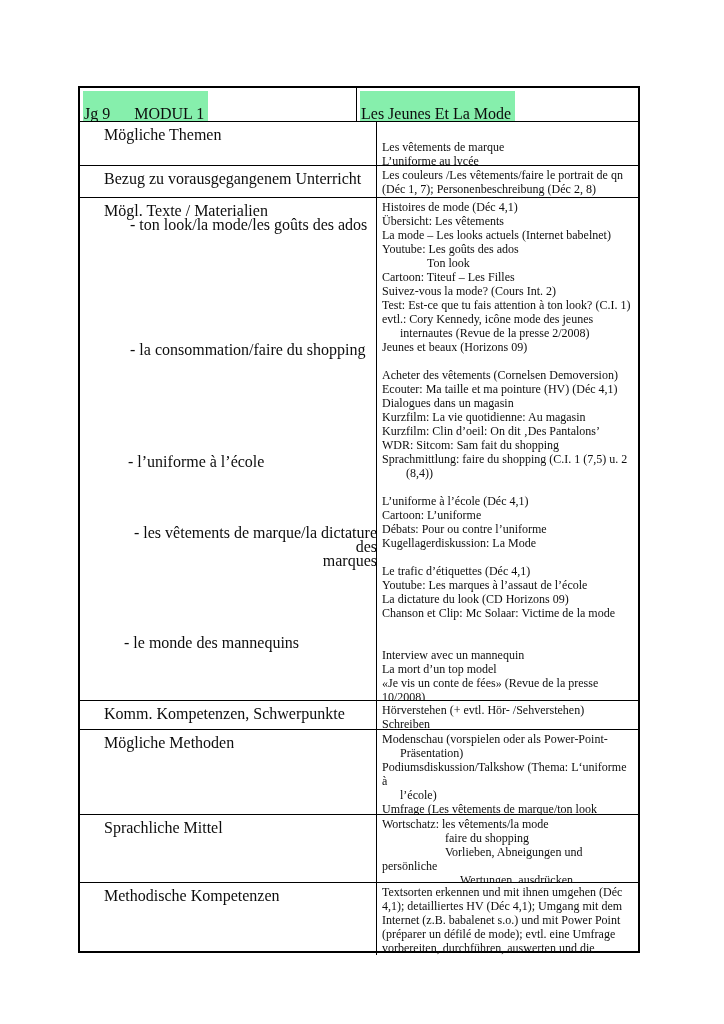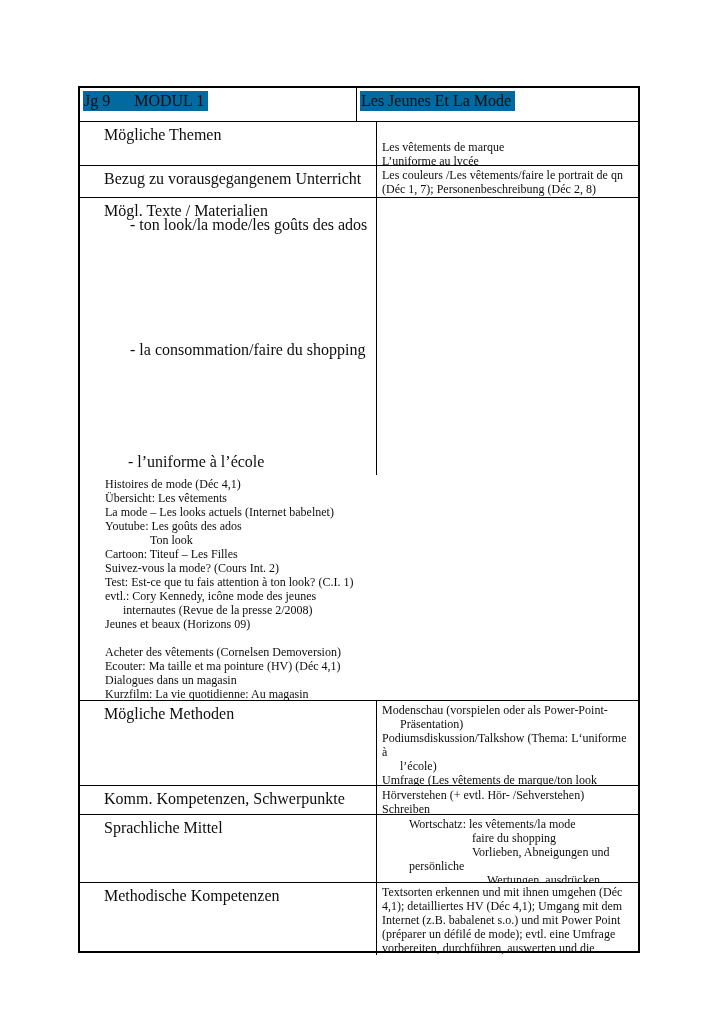--- a/index.html
+++ b/index.html
@@ -38,35 +38,35 @@
     white-space: pre;
   }
   .pre {
     white-space: pre-wrap;
     font-size: 12px;
     line-height: 14px;
   }
   .content { padding: 2px 4px 0 5px; }
   .hl {
     display: inline-block;
-    background: #0369a1;
+    background: #86efac;
     white-space: pre;
     font-size: 16px;
     line-height: 19px;
-    padding: 0 4px 1px 1px;
+    padding: 13px 4px 1px 1px;
     margin: 3px 0 0 3px;
   }
   
   .r-header     { height: 33px; }
   .r-themen     { height: 44px; }
   .r-bezug      { height: 32px; }
-  .r-material   { height: 503px; flex-direction: column; }
+  .r-material   { height: 503px; }
   .r-komm       { height: 29px; }
   .r-methoden   { height: 85px; }
-  .r-mittel     { height: 68px; gap: 27px; }
+  .r-mittel     { height: 68px; }
   .r-methodisch { height: 73px; }
   
   .themes-cols { display: flex; padding: 2px 0 0 5px; margin-top: 16px; }
   .tcol1 { width: 156px; flex: 0 0 156px; }
   .tcol2 { flex: 1 1 auto; }
   
   .sub {
     position: absolute;
     width: 248px;
     font-size: 16px;
@@ -160,44 +160,44 @@
 Chanson et Clip: Mc Solaar: Victime de la mode
 
 
 Interview avec un mannequin
 La mort d’un top model
 «Je vis un conte de fées» (Revue de la presse 10/2008)
 Mannequins: les arnaques au casting … (ebd. 6/2010)</div>
       </div>
     </div>
 
+    <div class="row r-komm">
+      <div class="cell left">
+        <div class="label">Komm. Kompetenzen, Schwerpunkte</div>
+      </div>
+      <div class="cell right">
+        <div class="pre content">Hörverstehen (+ evtl. Hör- /Sehverstehen)
+Schreiben</div>
+      </div>
+    </div>
+
     <div class="row r-methoden">
       <div class="cell left">
         <div class="label">Mögliche Methoden</div>
       </div>
       <div class="cell right">
         <div class="pre content">Modenschau (vorspielen oder als Power-Point-
       Präsentation)
 Podiumsdiskussion/Talkshow (Thema: L‘uniforme à
       l’école)
 Umfrage (Les vêtements de marque/ton look
       personnel/l’uniforme à l’école)</div>
       </div>
     </div>
 
-    <div class="row r-komm">
-      <div class="cell left">
-        <div class="label">Komm. Kompetenzen, Schwerpunkte</div>
-      </div>
-      <div class="cell right">
-        <div class="pre content">Hörverstehen (+ evtl. Hör- /Sehverstehen)
-Schreiben</div>
-      </div>
-    </div>
-
     <div class="row r-mittel">
       <div class="cell left">
         <div class="label">Sprachliche Mittel</div>
       </div>
       <div class="cell right">
         <div class="pre content">Wortschatz: les vêtements/la mode
                      faire du shopping
                      Vorlieben, Abneigungen und persönliche
                           Wertungen  ausdrücken
 Grammatik: subjonctif (Gefühle und Meinungen)</div>

